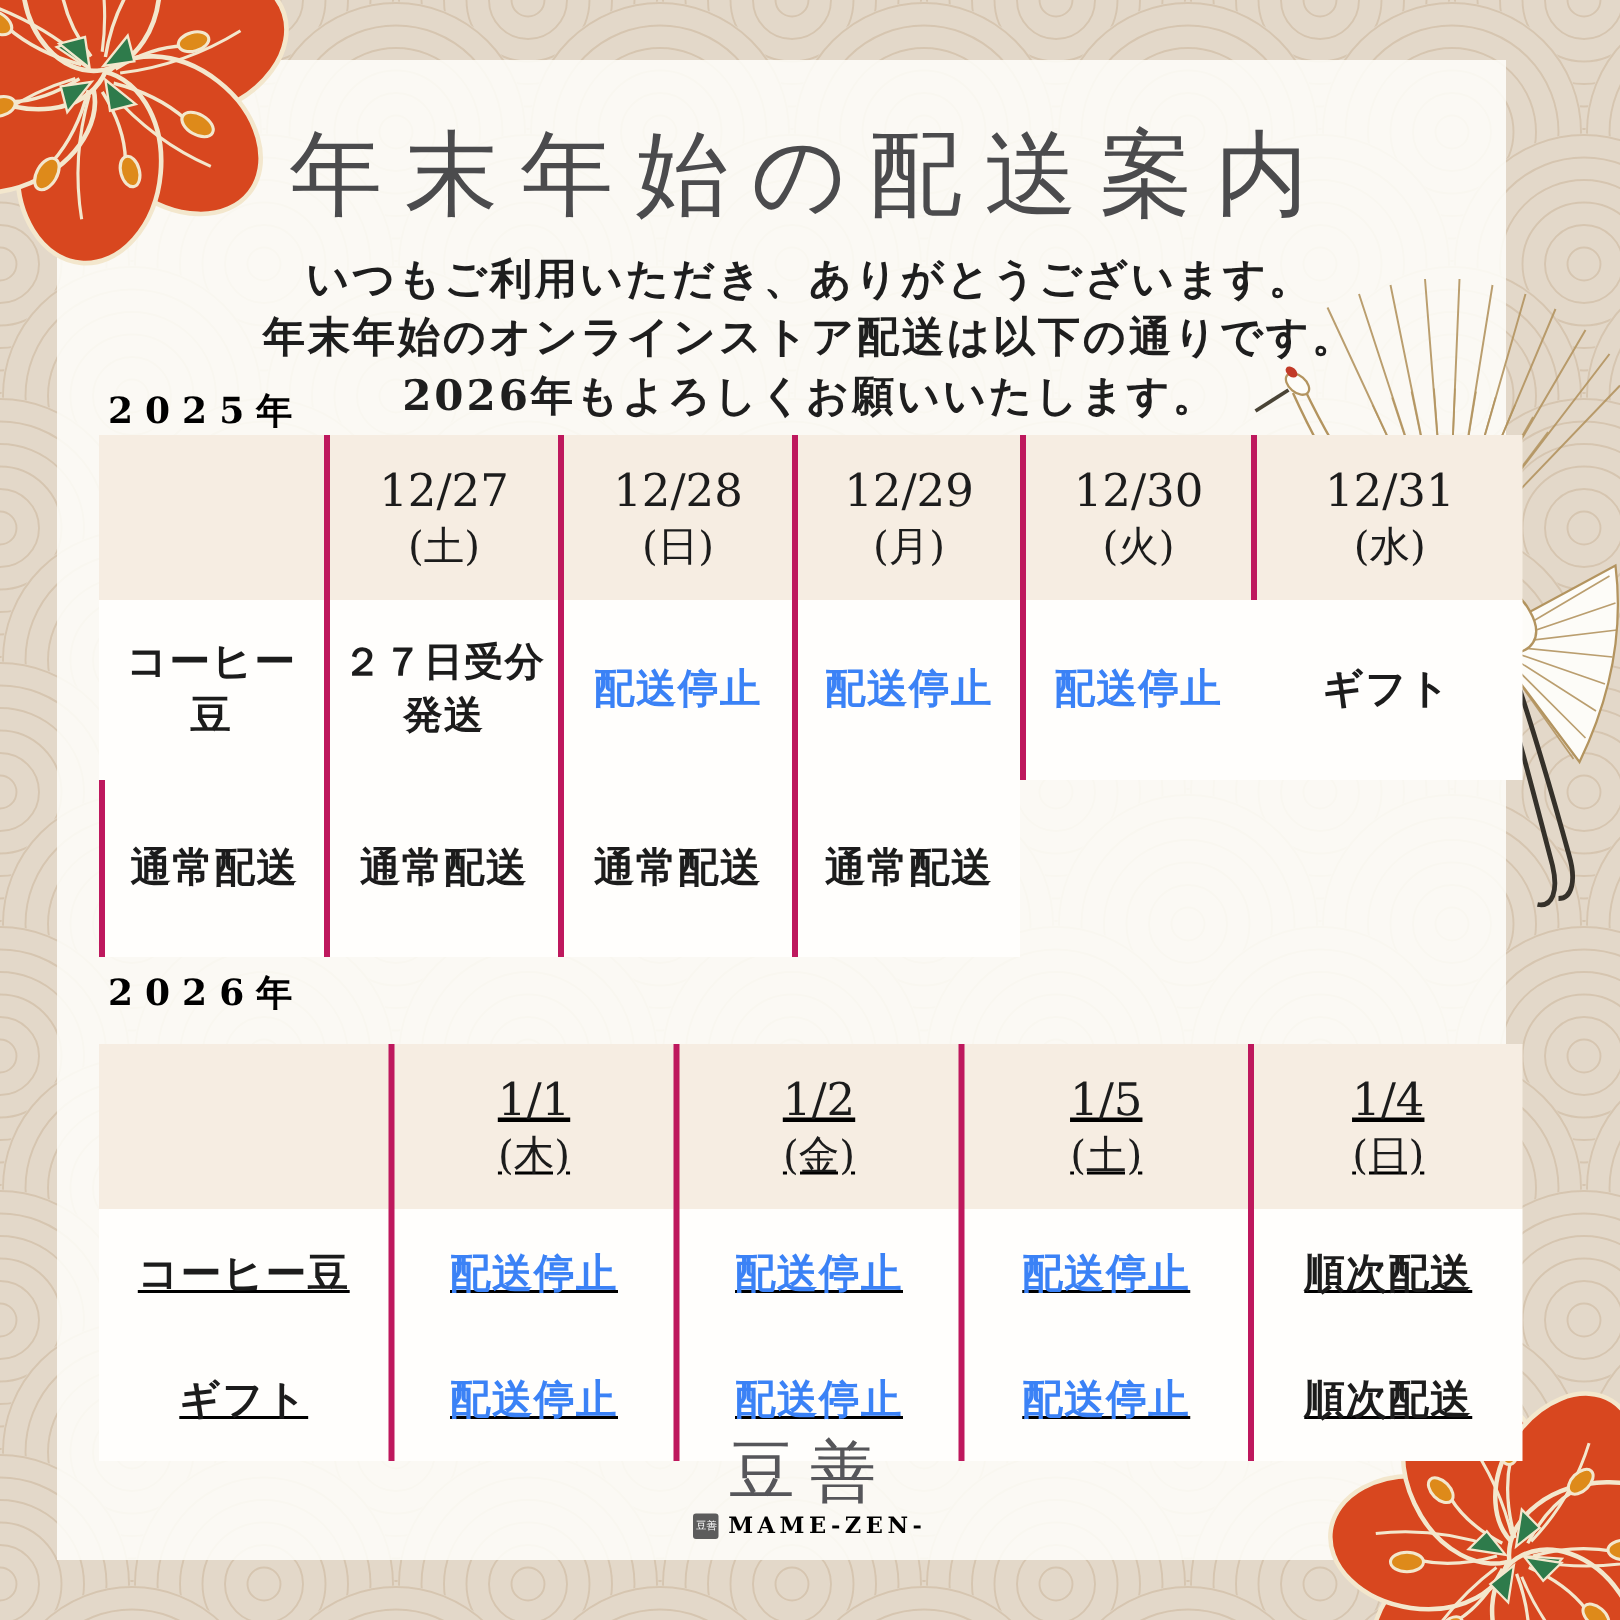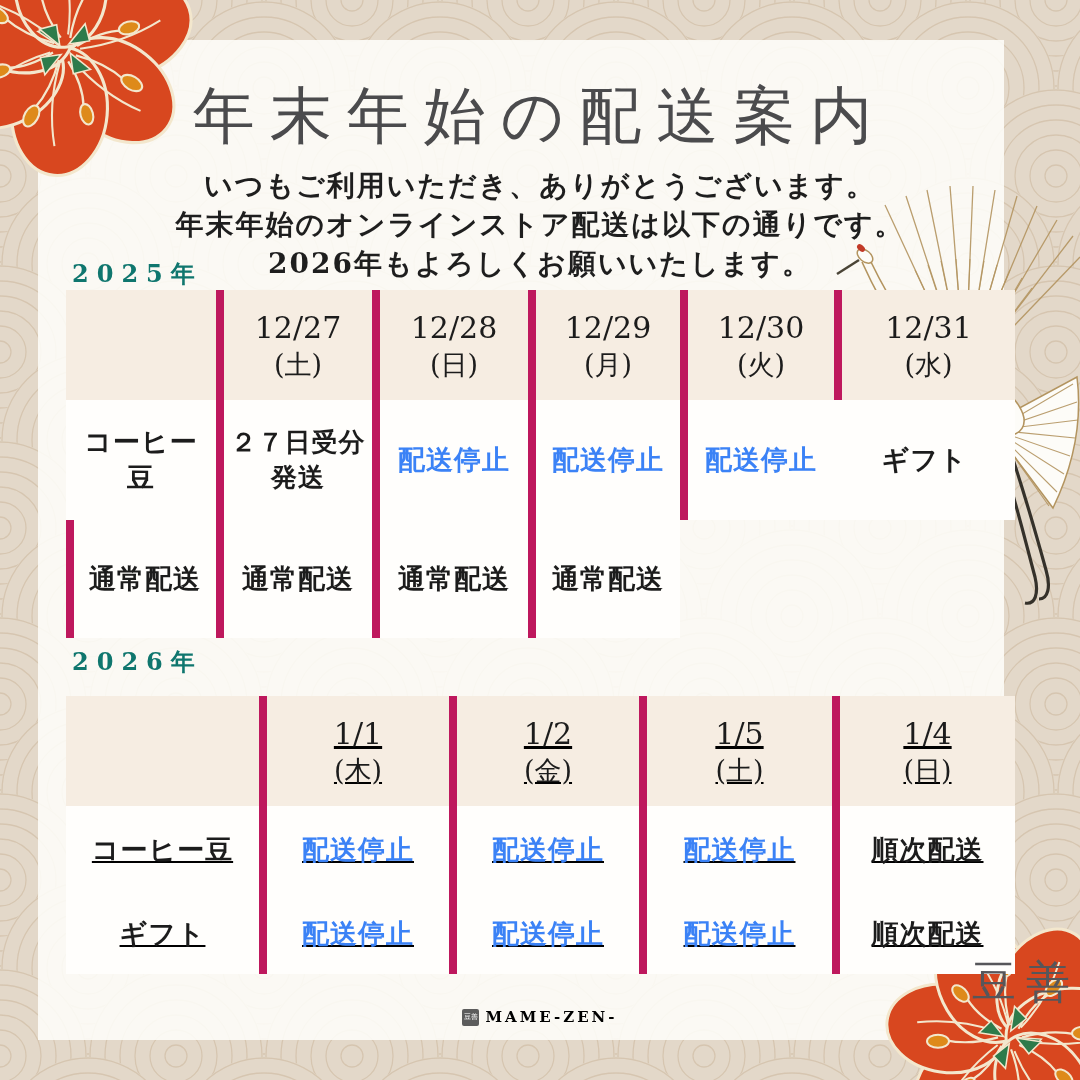--- a/index.html
+++ b/index.html
@@ -18,46 +18,46 @@
 
   .title{
     position:absolute;top:74px;left:0;width:1080px;text-align:center;
     font-size:62px;font-weight:500;color:#4b4b4d;letter-spacing:15px;
   }
   .subtitle{position:absolute;top:166px;left:0;width:1080px;text-align:center;
     font-size:28px;font-weight:700;color:#1e1e1e;letter-spacing:2px;line-height:39px;}
 
   .year-label{
     position:absolute;left:72px;font-size:24px;font-weight:600;
-    color:#0f766e;letter-spacing:8px;
+    color:#000000;letter-spacing:8px;
   }
   .year-2025{top:258px;}
   .year-2026{top:646px;}
 
   .stable{position:absolute;left:66px;width:949px;display:grid;}
   .stable-2025{top:290px;grid-template-columns:150px 156px 156px 152px 154px 181px;grid-template-rows:110px 120px 118px;}
   .stable-2026{top:696px;grid-template-columns:193px 190px 190px 193px 183px;grid-template-rows:110px 88px 80px;text-decoration:underline;}
 
   .tcell{
     display:flex;flex-direction:column;align-items:center;justify-content:center;
-    text-align:center;border-left:8px solid #be185d;
+    text-align:center;border-left:4px solid #be185d;
   }
   .tcell.c0{border-left:none;}
   .tcell.head{background:#f6ede2;}
   .tcell.body{background:#fffefc;}
   .tcell .date{font-size:30px;font-weight:500;color:#1c1c1c;line-height:1.3;}
   .tcell .day{font-size:27px;font-weight:500;color:#1c1c1c;line-height:1.3;}
   .tcell span{white-space:pre-line;}
   .tcell.body span{font-size:27px;font-weight:600;color:#1c1c1c;letter-spacing:1px;line-height:1.35;}
   .tcell.body span.mid{font-size:26px;}
   .tcell.body span.small{font-size:24px;line-height:1.4;letter-spacing:0;}
   .tcell.body.stop span{color:#3b82f6;font-weight:700;}
   .label-wrap{display:inline-block;max-width:116px;}
 
-  .logo{position:absolute;top:958px;left:0;width:1080px;text-align:right;z-index:2;}
+  .logo{position:absolute;top:958px;left:0;width:1080px;text-align:center;z-index:2;}
   .logo-kanji{font-size:44px;color:#56565a;letter-spacing:10px;line-height:1.1;}
   .logo-sub{display:flex;align-items:center;justify-content:center;gap:6px;margin-top:2px;}
   .seal{
     display:inline-flex;align-items:center;justify-content:center;
     width:17px;height:17px;background:#5c5c5c;border-radius:2px;
     font-size:7px;color:#ffffff;letter-spacing:0;line-height:1;overflow:hidden;
   }
   .roman{font-size:15px;color:#000000;letter-spacing:3px;font-weight:bold;}
 </style>
 </head>

